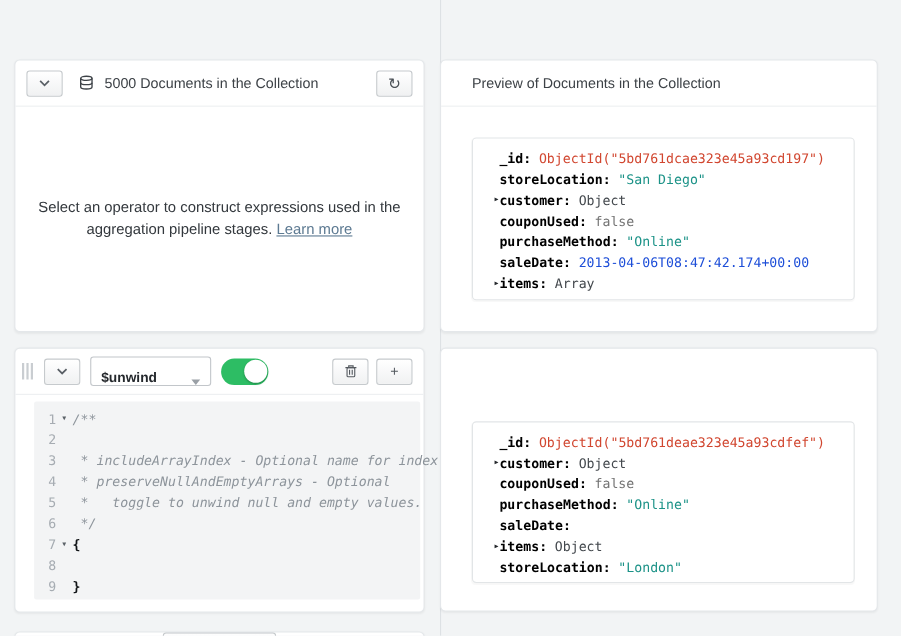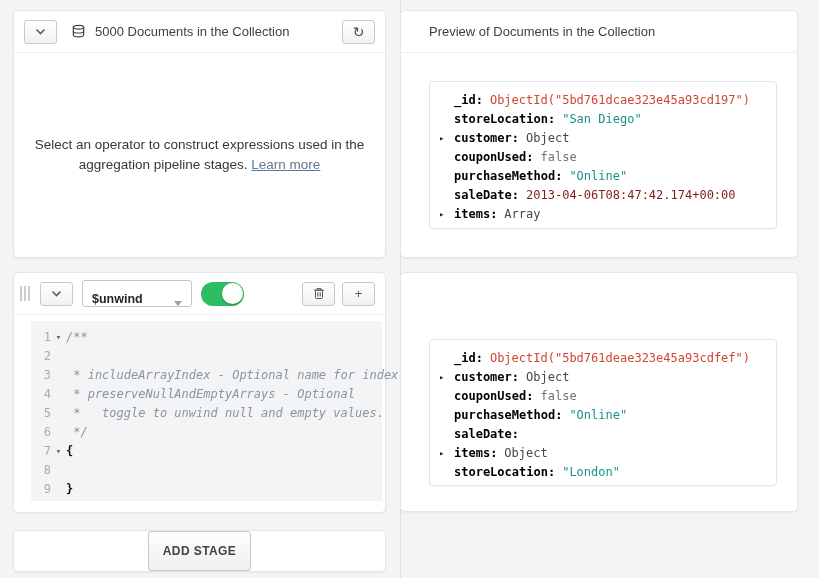--- a/index.html
+++ b/index.html
@@ -10,20 +10,21 @@
     position: relative;
     overflow: hidden;
     color: #3d4247;
   }
   .divider { position:absolute; left:400px; top:0; width:1px; height:578px; background:#dde1e4; }
 
   .card {
     position:absolute; background:#fff;
     border:1px solid #e4e7ea; border-radius:5px;
     box-shadow:0 1px 2px rgba(0,0,0,.05);
+    margin-top:44px;
   }
   #src-left  { left:13px;  top:10px;  width:373px; height:248px; }
   #stage-left{ left:13px;  top:272px; width:373px; height:241px; }
   #add-row   { left:13px;  top:530px; width:373px; height:42px; display:flex; align-items:center; justify-content:center; }
   #src-right { left:400px; top:10px;  width:398px; height:248px; }
   #out-right { left:400px; top:272px; width:398px; height:240px; }
 
   .rowhead {
     height:42px; border-bottom:1px solid #edeff1;
     display:flex; align-items:center; padding:0 10px; gap:9px;
@@ -81,32 +82,33 @@
   .seg-comment { color:#8d949b; font-style:italic; }
   .seg-plain   { color:#16191c; }
   .seg-brace   { color:#101316; font-weight:bold; }
   .seg-string  { color:#1783a8; }
 
   .doc {
     position:absolute; background:#fff; border:1px solid #e2e5e7; border-radius:4px;
     font-family:"DejaVu Sans Mono", monospace; font-size:12px;
     left:28px; width:348px; padding-top:9px;
     box-shadow:0 1px 1px rgba(0,0,0,.03);
+    text-align:right;
   }
   #doc1 { top:70px; height:148px; }
   #doc2 { top:66px; height:147px; }
   .fld { height:19px; line-height:19px; display:flex; align-items:center; padding-left:9px; white-space:pre; }
   .caret { width:15px; flex:none; color:#24282c; font-size:9px; cursor:pointer; }
   .fkey { font-weight:bold; color:#000; }
   .fkey::after { content:":"; font-weight:bold; color:#000; }
   .fval { margin-left:7px; }
   .fval.t-objectid { color:#d1462f; }
   .fval.t-string   { color:#1b9287; }
   .fval.t-boolean  { color:#737373; }
-  .fval.t-date     { color:#7f1d1d; }
+  .fval.t-date     { color:#1d4ed8; }
   .fval.t-object   { color:#43484d; }
 
   .add-btn {
     padding:12px 14px; font-size:12px; font-weight:bold; letter-spacing:.4px;
     color:#3e444a; border:1px solid #c4c8cb; border-radius:3px;
     background:linear-gradient(#fdfdfd,#eff0f1); cursor:pointer;
     font-family:"Liberation Sans",sans-serif;
   }
   .refresh-glyph { font-size:14px; line-height:1; color:#4a5056; }
 </style>

